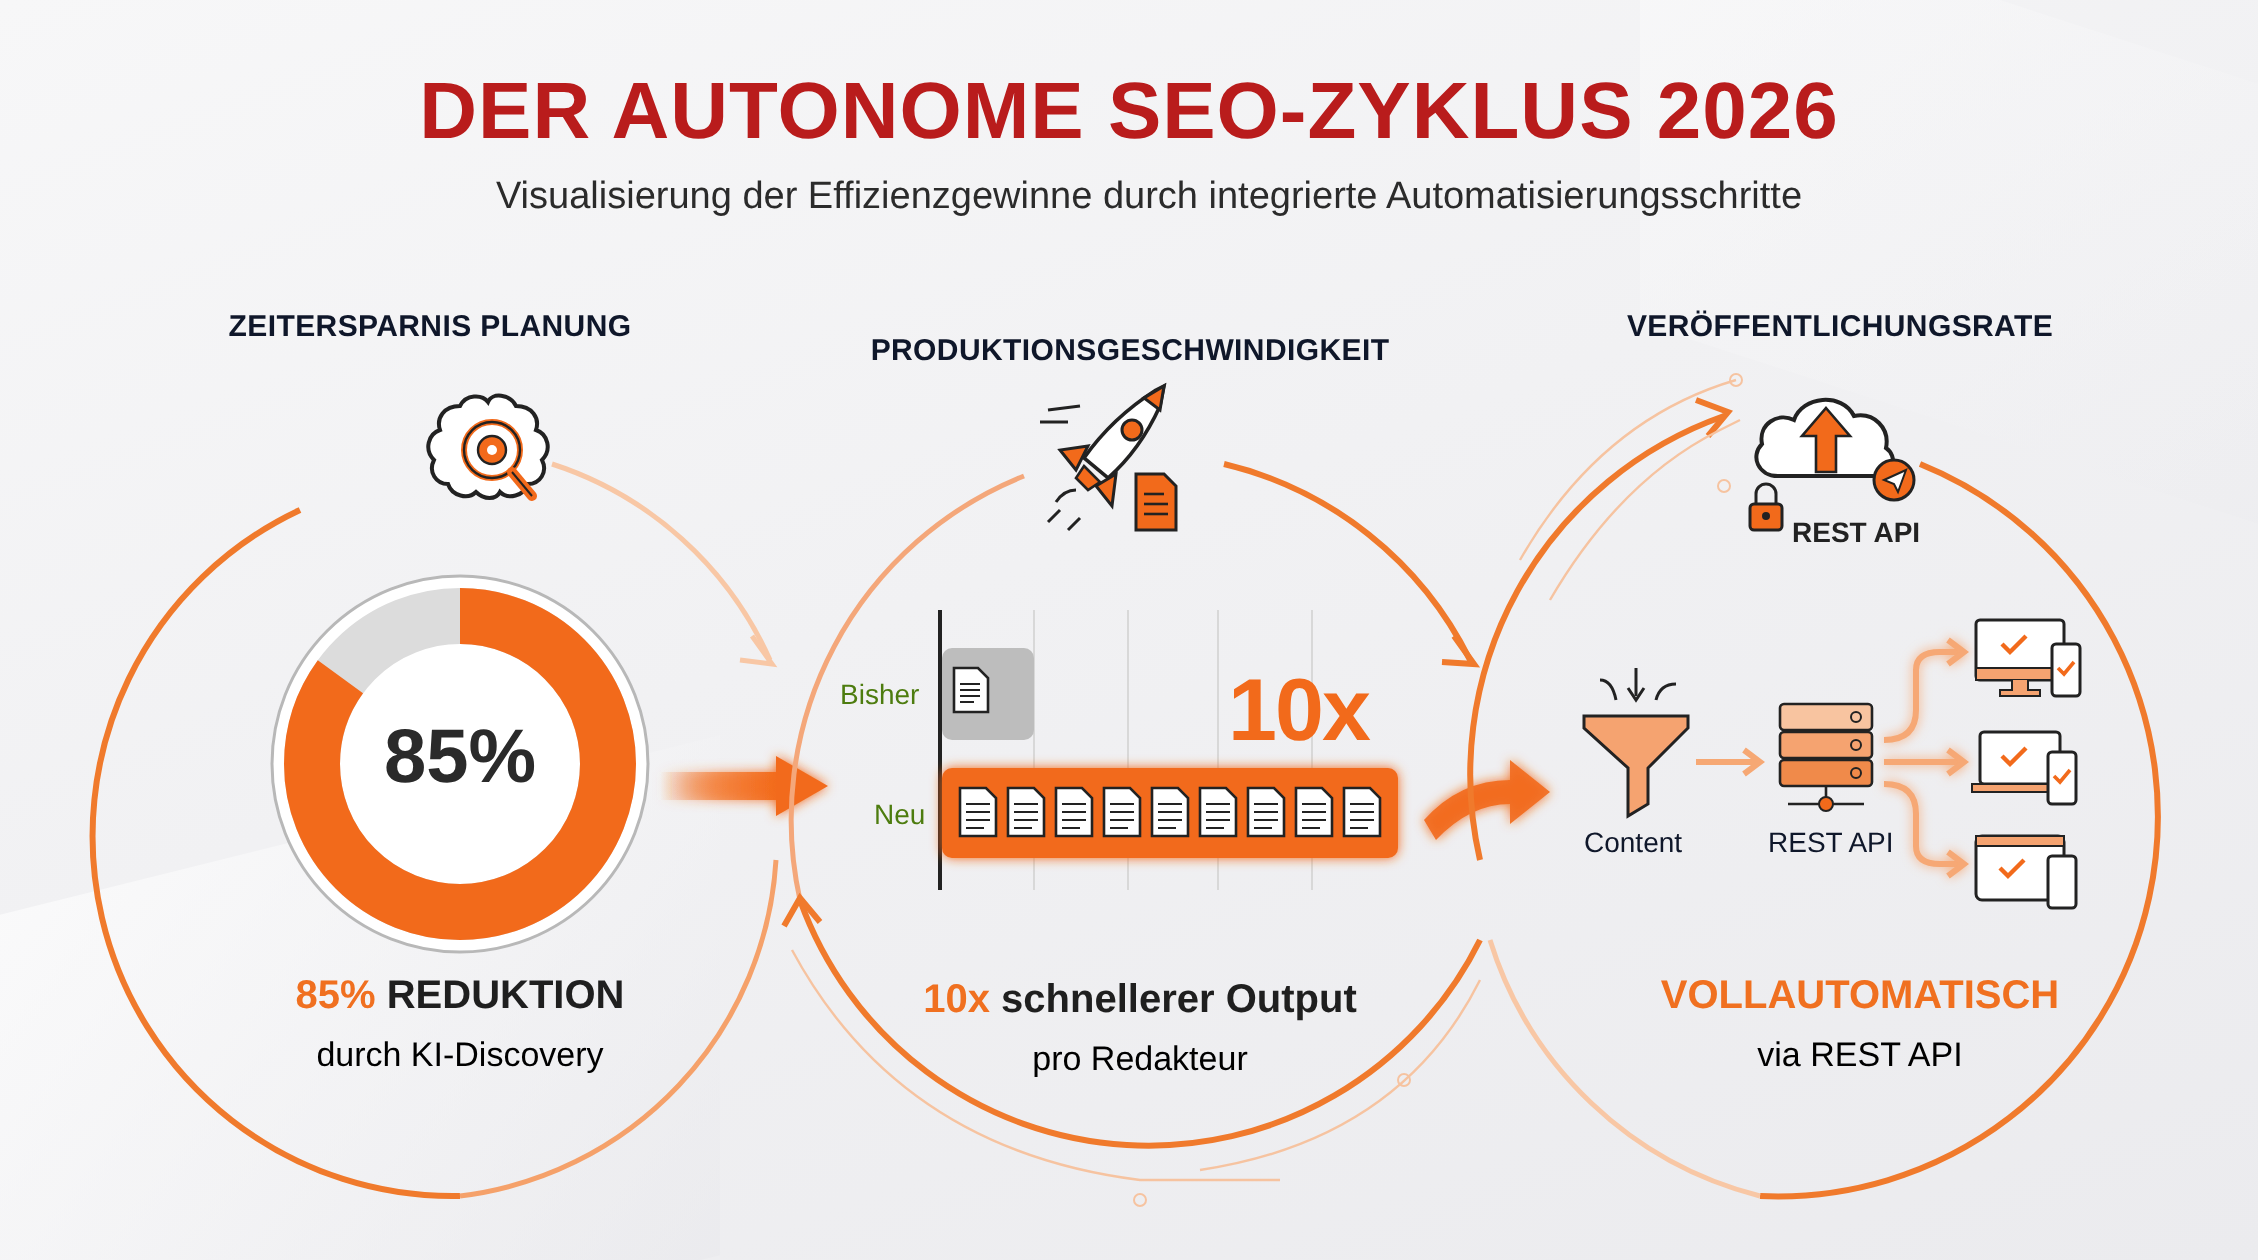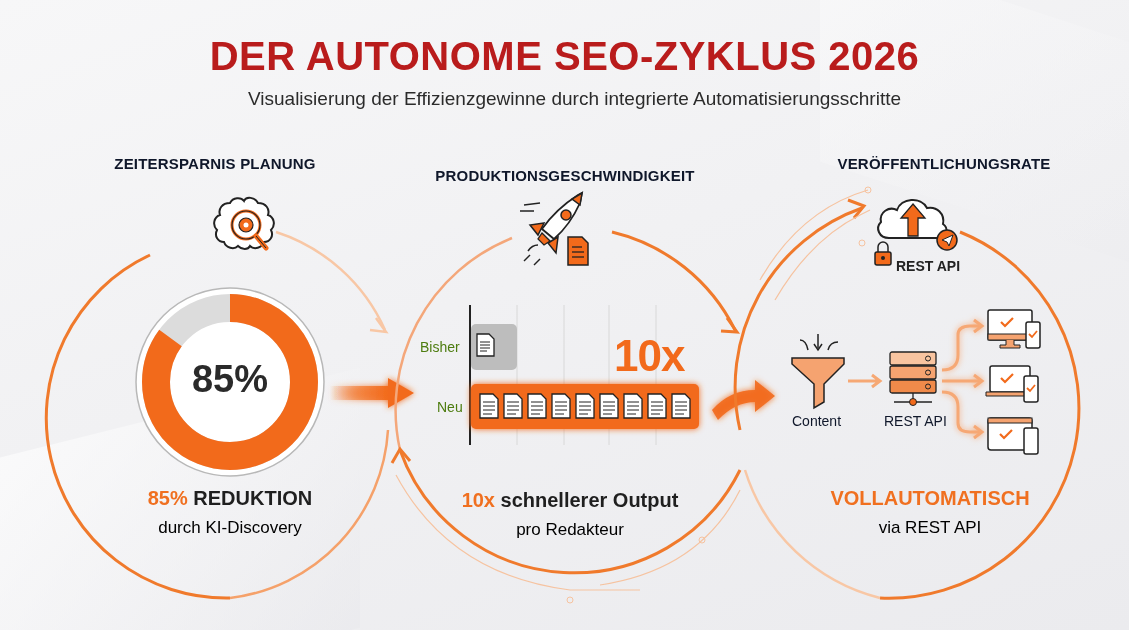--- a/index.html
+++ b/index.html
@@ -51,21 +51,21 @@
 <body>
 
 <div class="bg-facet" style="left:-60px;top:420px;width:420px;height:260px;transform:skewY(-14deg);"></div>
 <div class="bg-facet" style="left:820px;top:0;width:360px;height:220px;transform:skewY(18deg);opacity:0.6;"></div>
 
 <div class="title">DER AUTONOME SEO-ZYKLUS 2026</div>
 <div class="subtitle">Visualisierung der Effizienzgewinne durch integrierte Automatisierungsschritte</div>
 
 <div class="section-head" style="left:60px;width:310px;">ZEITERSPARNIS PLANUNG</div>
 <div class="section-head" style="left:400px;width:330px;margin-top:12px;">PRODUKTIONSGESCHWINDIGKEIT</div>
-<div class="section-head" style="left:784px;width:320px;">VERÖFFENTLICHUNGSRATE</div>
+<div class="section-head" style="left:760px;width:320px;">VERÖFFENTLICHUNGSRATE</div>
 
 <svg class="layer" width="1129" height="630" viewBox="0 0 1129 630">
   <defs>
     <linearGradient id="arrowGrad" x1="0" x2="1">
       <stop offset="0" stop-color="#f26a1b" stop-opacity="0"></stop>
       <stop offset="0.5" stop-color="#f47a30" stop-opacity="0.7"></stop>
       <stop offset="1" stop-color="#f26a1b"></stop>
     </linearGradient>
     <filter id="glow" x="-30%" y="-30%" width="160%" height="160%">
       <feGaussianBlur stdDeviation="3" result="b"></feGaussianBlur>

